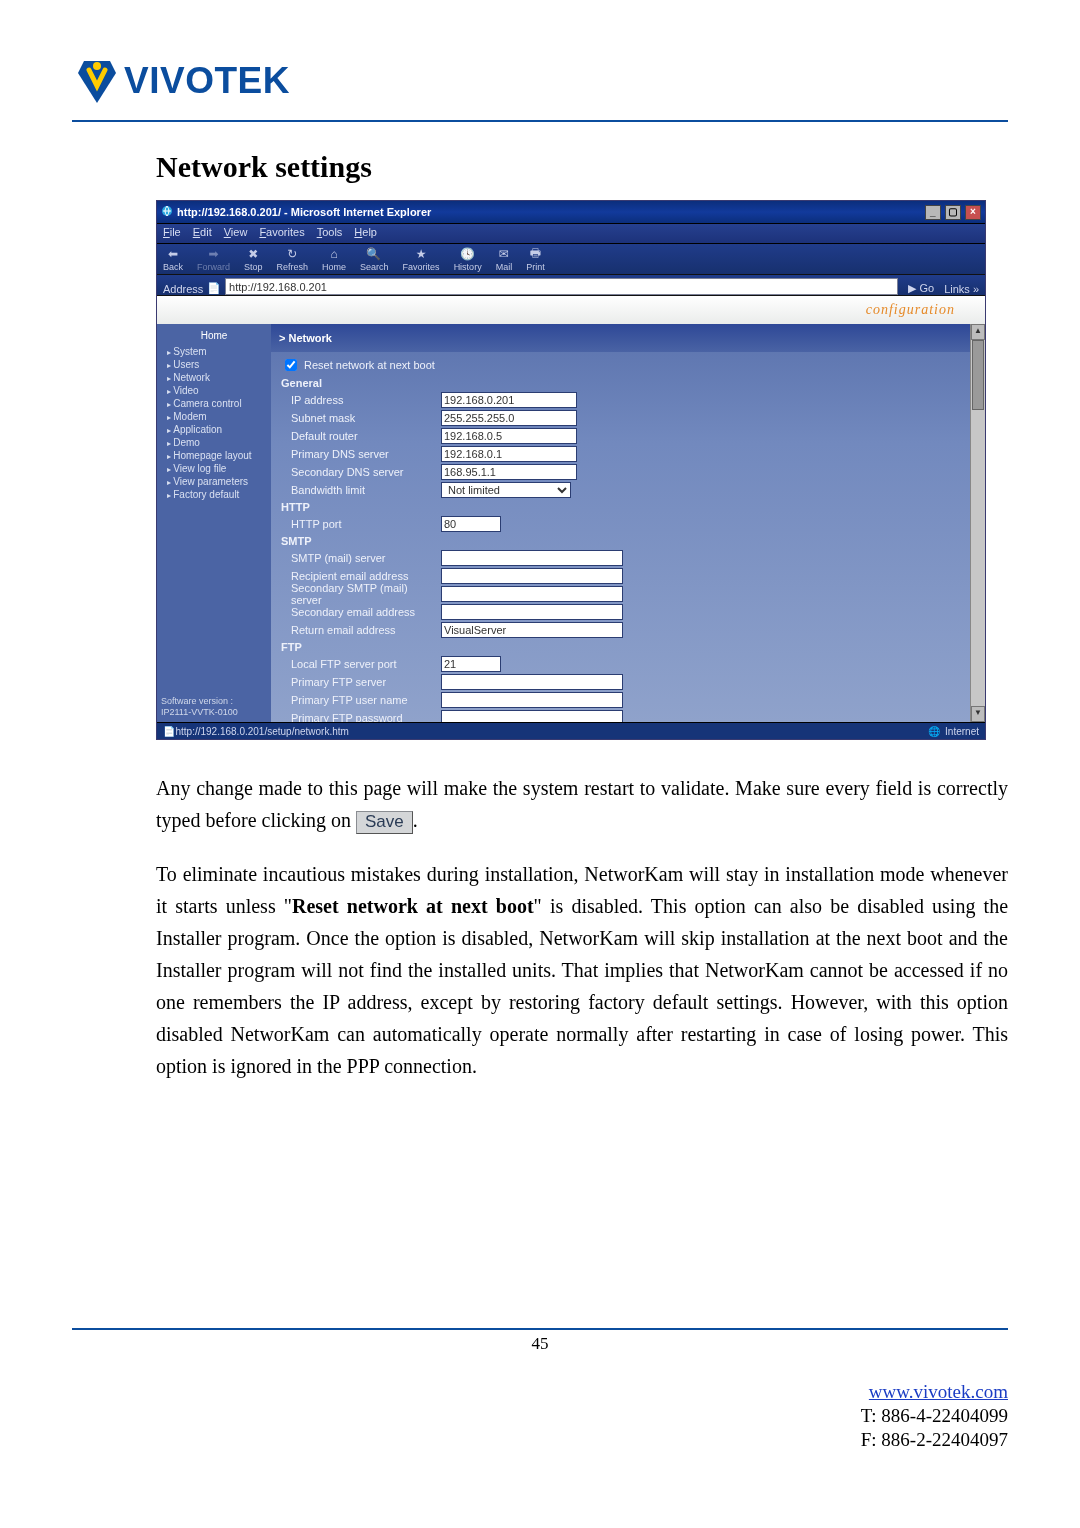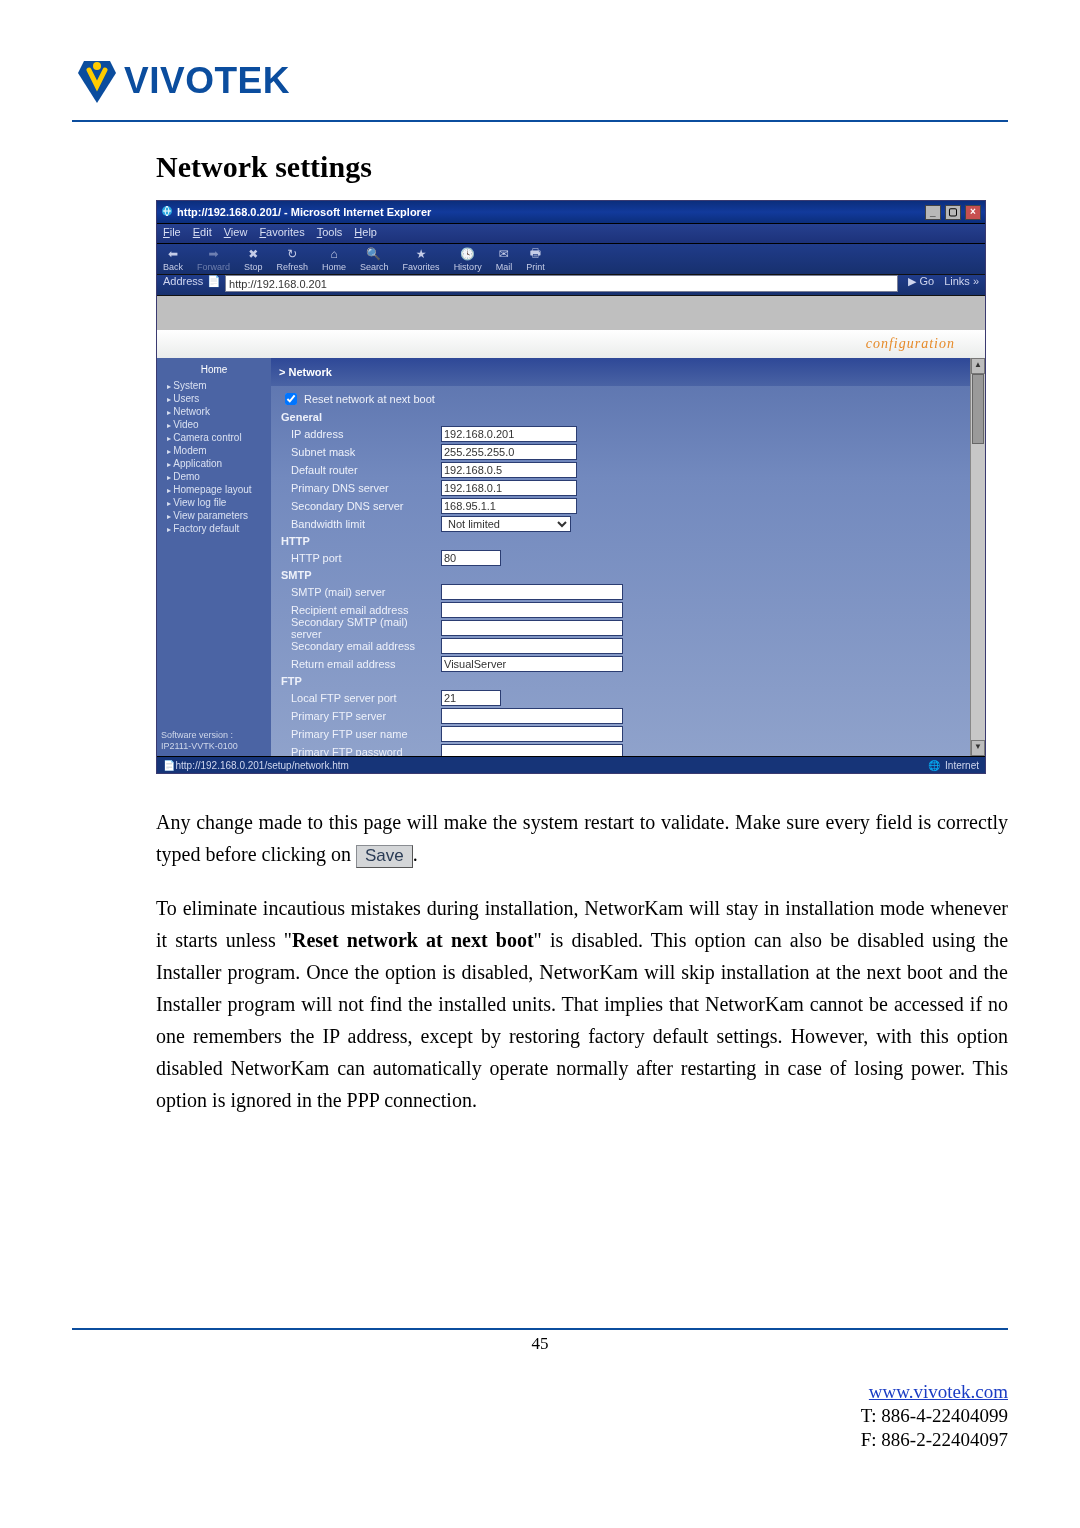--- a/index.html
+++ b/index.html
@@ -84,37 +84,36 @@
     display: flex; align-items: center; gap: 14px;
     height: 28px;
     color: #cfd5ee;
     border-bottom:1px solid #111;
   }
   .tbtn { display:flex; flex-direction:column; align-items:center; gap:0; font-size:9px; opacity:.95; }
   .tbtn .ic { width:16px; height:16px; border-radius:3px; display:flex;align-items:center;justify-content:center; font-size:12px; }
   .tbtn.d { opacity:.45; }
   .addrbar {
     background: linear-gradient(#203c8a, #17306e);
-    height: 20px; display:flex; align-items:flex-start;
+    height: 20px; display:flex; align-items:flex-end;
     padding: 0 6px; gap:4px;
     border-bottom:1px solid #111;
   }
   .addrbar .lbl { font-size:11px; color:#cfd5ee; }
   .addrbar input {
     flex:1; font-size:11px; height:15px;
     background:#fff; color:#333; border:1px solid #7b8096;
     padding:0 3px;
   }
   .addrbar .go, .addrbar .links { font-size:11px; color:#cfd5ee; margin-left:6px; white-space:nowrap; }
   .ie-body {
     background: #fff;
     height: 426px;
     position: relative;
     overflow: hidden;
-    margin-top: 34px;
   }
   .banner {
     height: 28px;
     background: linear-gradient(#fff, #eaeceb);
     display:flex; justify-content:flex-end; align-items:center;
     padding-right: 30px;
     color: #e68a29;
     font-family: "Times New Roman", serif;
     font-style: italic;
     font-size: 14px;

